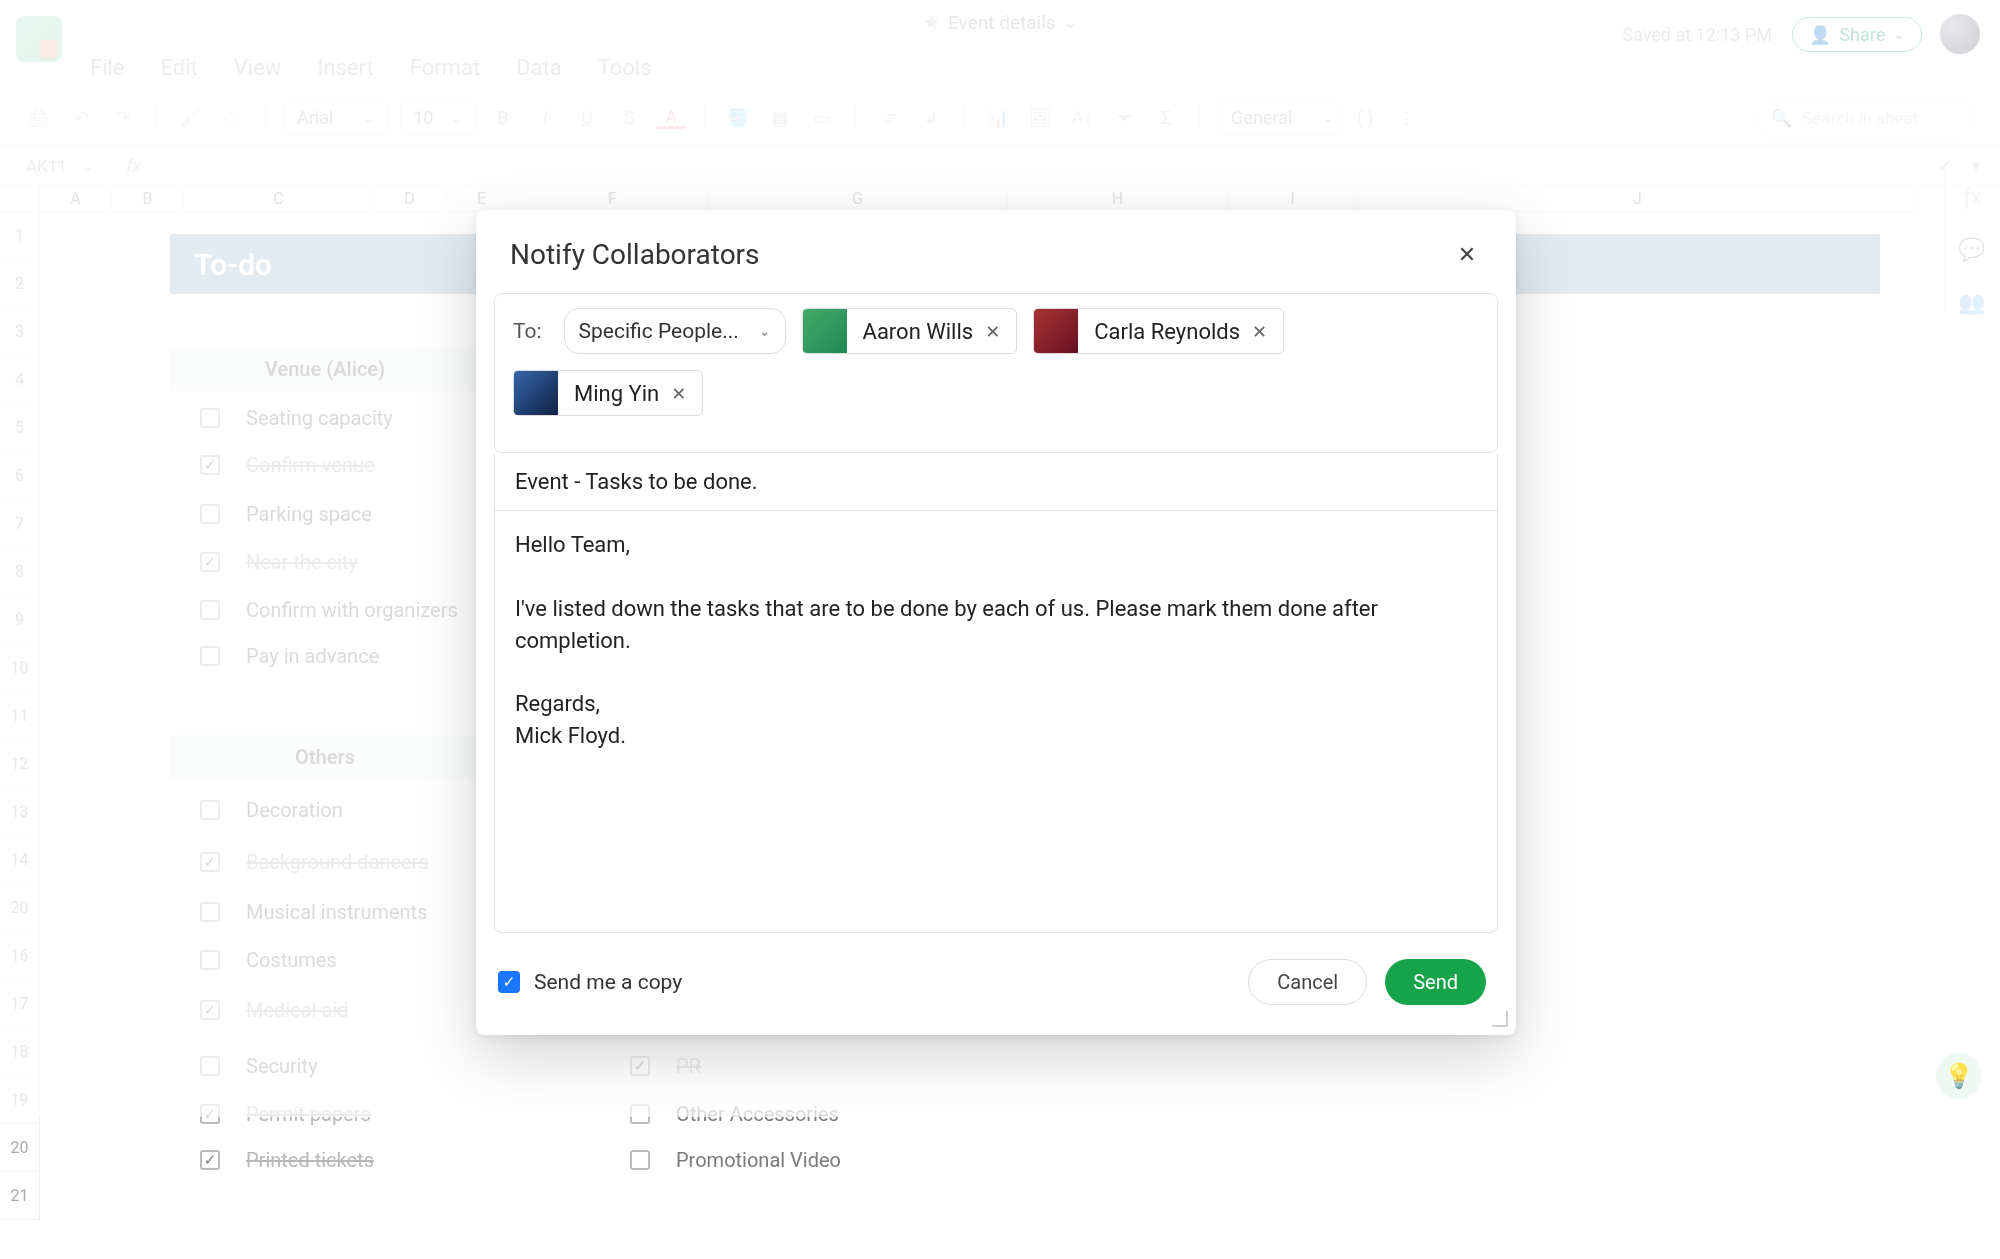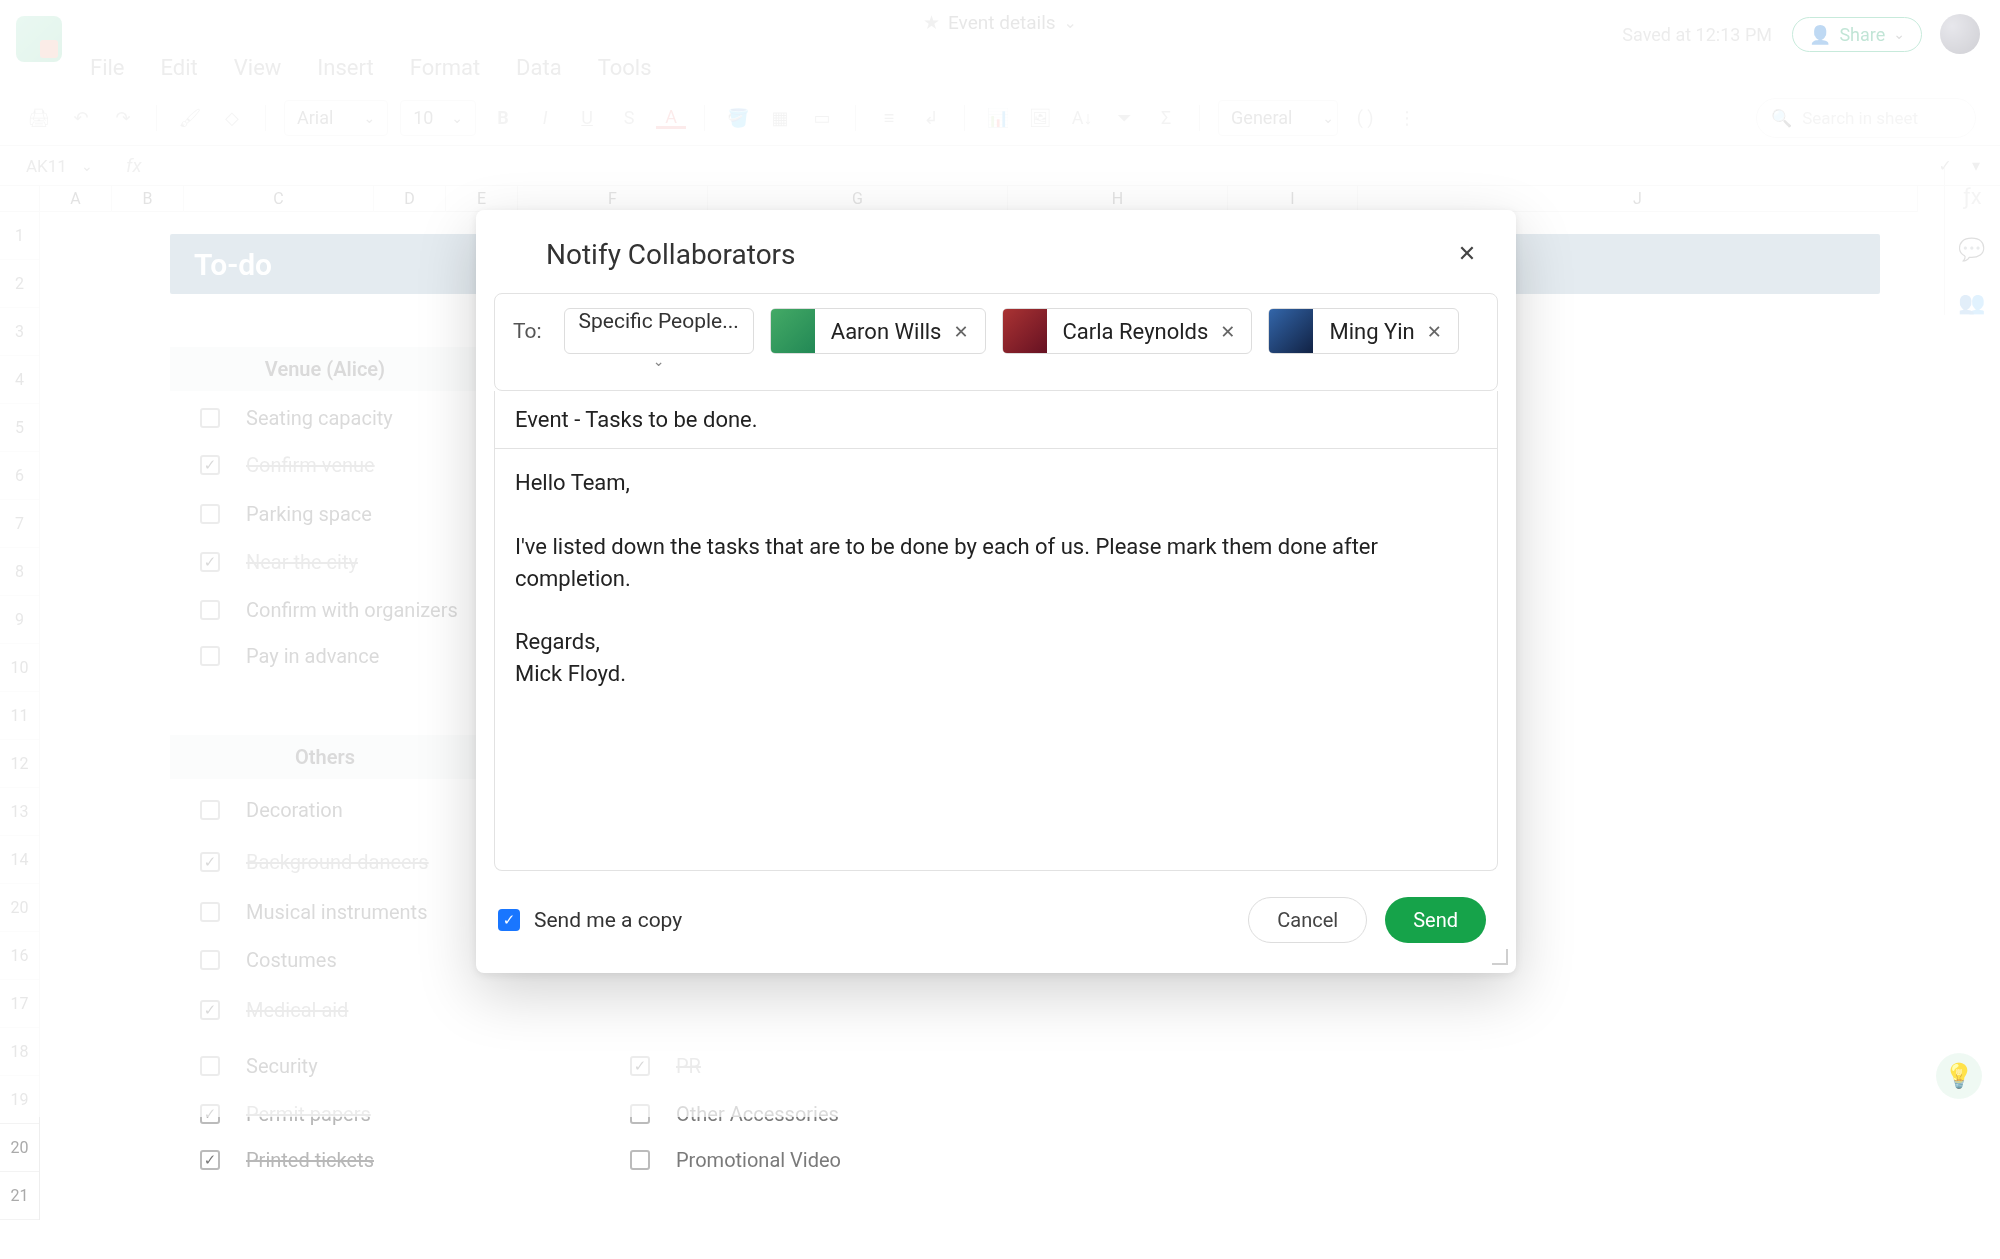--- a/index.html
+++ b/index.html
@@ -51,26 +51,26 @@
   .task .cb { width:20px; height:20px; border:2px solid #bbb; border-radius:3px; display:flex; align-items:center; justify-content:center; }
   .task.done .cb::after { content:"✓"; color:#777; font-size:15px; }
   .task.done .lbl { text-decoration: line-through; color:#b8b8b8; }
   .task2 { left:630px; }
 
   
   .dim { position:absolute; inset:0; background:rgba(255,255,255,0.72); }
 
   
   .modal { position:absolute; left:476px; top:210px; width:1040px; background:#fff; border-radius:8px; box-shadow:0 20px 60px rgba(0,0,0,.18), 0 2px 8px rgba(0,0,0,.08); padding:0; }
-  .modal-head { display:flex; justify-content:space-between; padding:28px 34px 22px 34px;margin-left:36px; }
+  .modal-head { display:flex; align-items:center; justify-content:space-between; padding:28px 34px 22px 34px; }
   .modal-title { font-size:28px; color:#333; }
   .modal-close { width:30px; height:30px; display:flex; align-items:center; justify-content:center; color:#444; font-size:22px; cursor:pointer; }
   .to-row { margin:0 18px; border:1px solid #e2e2e2; border-radius:8px; padding:14px 18px 36px 18px; display:flex; align-items:center; gap:16px; flex-wrap:wrap; }
   .to-label { color:#555; font-size:21px; margin-right:6px; }
-  .scope-sel { border:1px solid #ddd; border-radius:6px; height:46px; padding:0 14px; display:flex; align-items:center; gap:20px; color:#333; font-size:21px; background:#fff;flex-direction:column; }
+  .scope-sel { border:1px solid #ddd; border-radius:15px; height:46px; padding:8px 14px; display:flex; align-items:center; gap:20px; color:#333; font-size:21px; background:#fff; }
   .chip { border:1px solid #ddd; border-radius:6px; height:46px; display:flex; align-items:center; gap:12px; padding-right:16px; background:#fff; }
   .chip .av { width:44px; height:44px; border-radius:4px 0 0 4px; background:linear-gradient(135deg,#4a6,#285); }
   .chip.c2 .av { background:linear-gradient(135deg,#a33,#612);} 
   .chip.c3 .av { background:linear-gradient(135deg,#36a,#124);} 
   .chip .nm { font-size:22px; color:#222; padding-left:4px;}
   .chip .x { color:#666; font-size:18px; cursor:pointer; }
   .subj { margin:0 18px; border-left:1px solid #e2e2e2; border-right:1px solid #e2e2e2; border-bottom:1px solid #e2e2e2; padding:16px 20px; font-size:22px; color:#222; }
   .bodytext { margin:0 18px; border:1px solid #e2e2e2; border-top:none; border-radius:0 0 8px 8px; padding:18px 20px 180px 20px; font-size:22px; color:#222; line-height:1.45; white-space:pre-line; }
   .modal-foot { display:flex; align-items:center; padding:26px 30px 30px 22px; }
   .smc { display:flex; align-items:center; gap:14px; font-size:21px; color:#333; }

